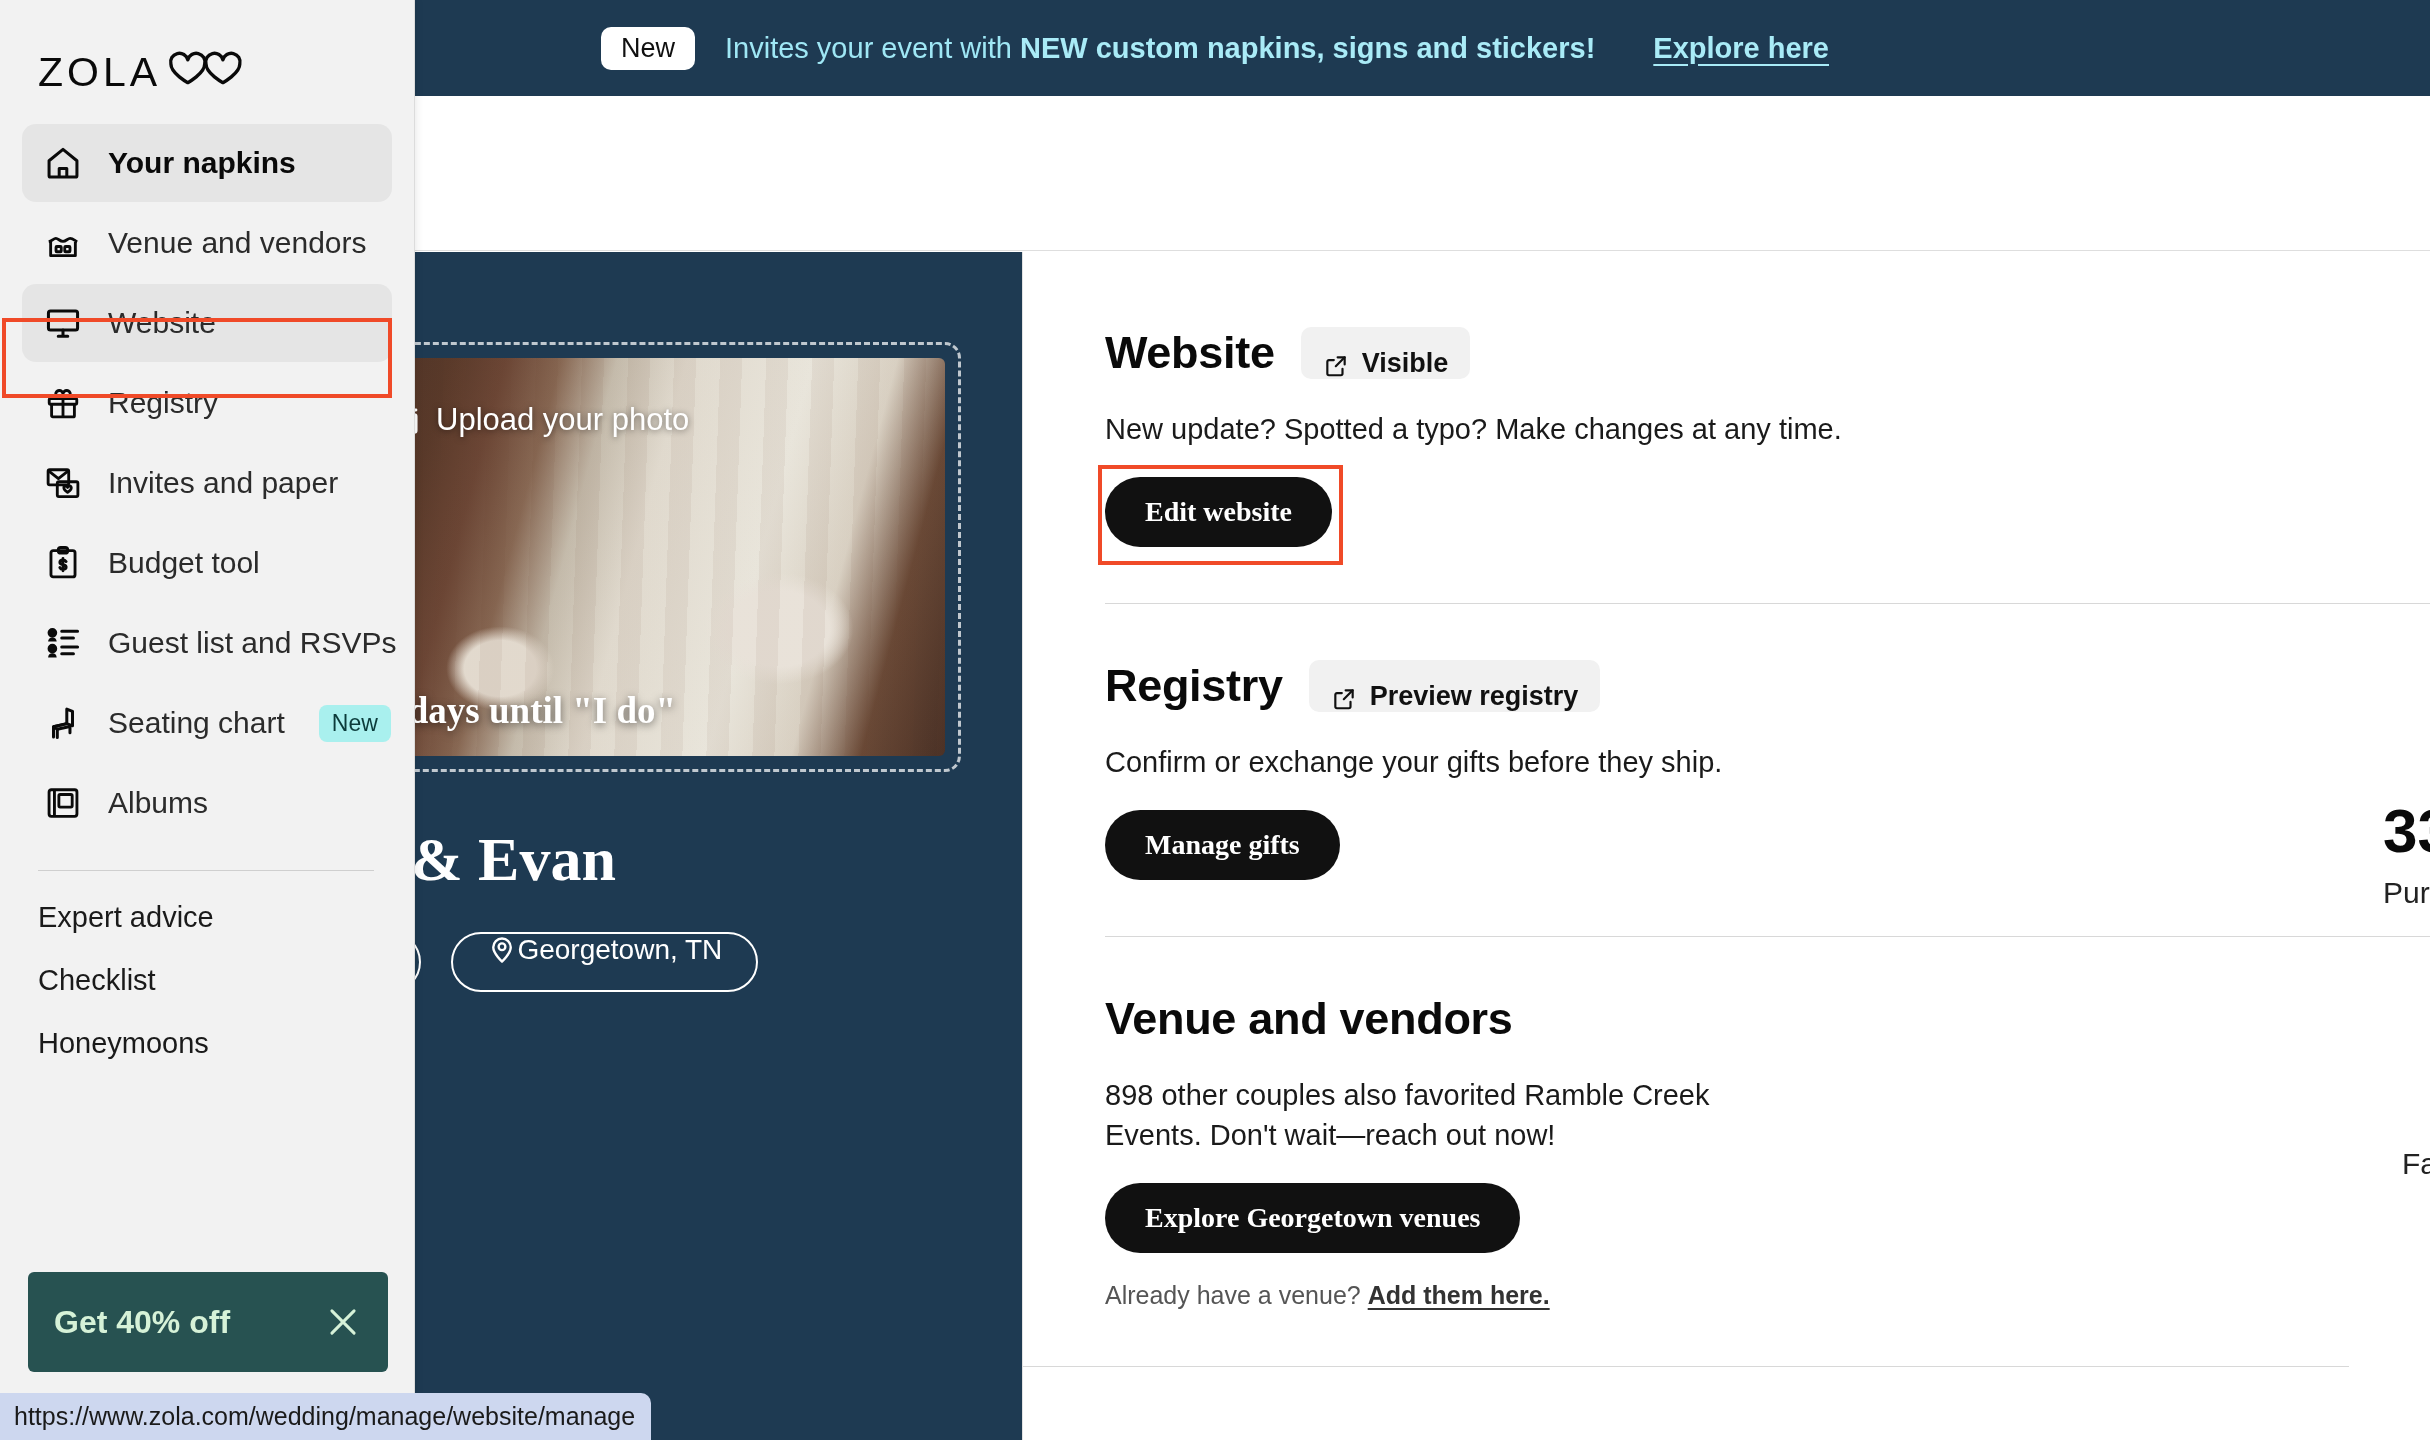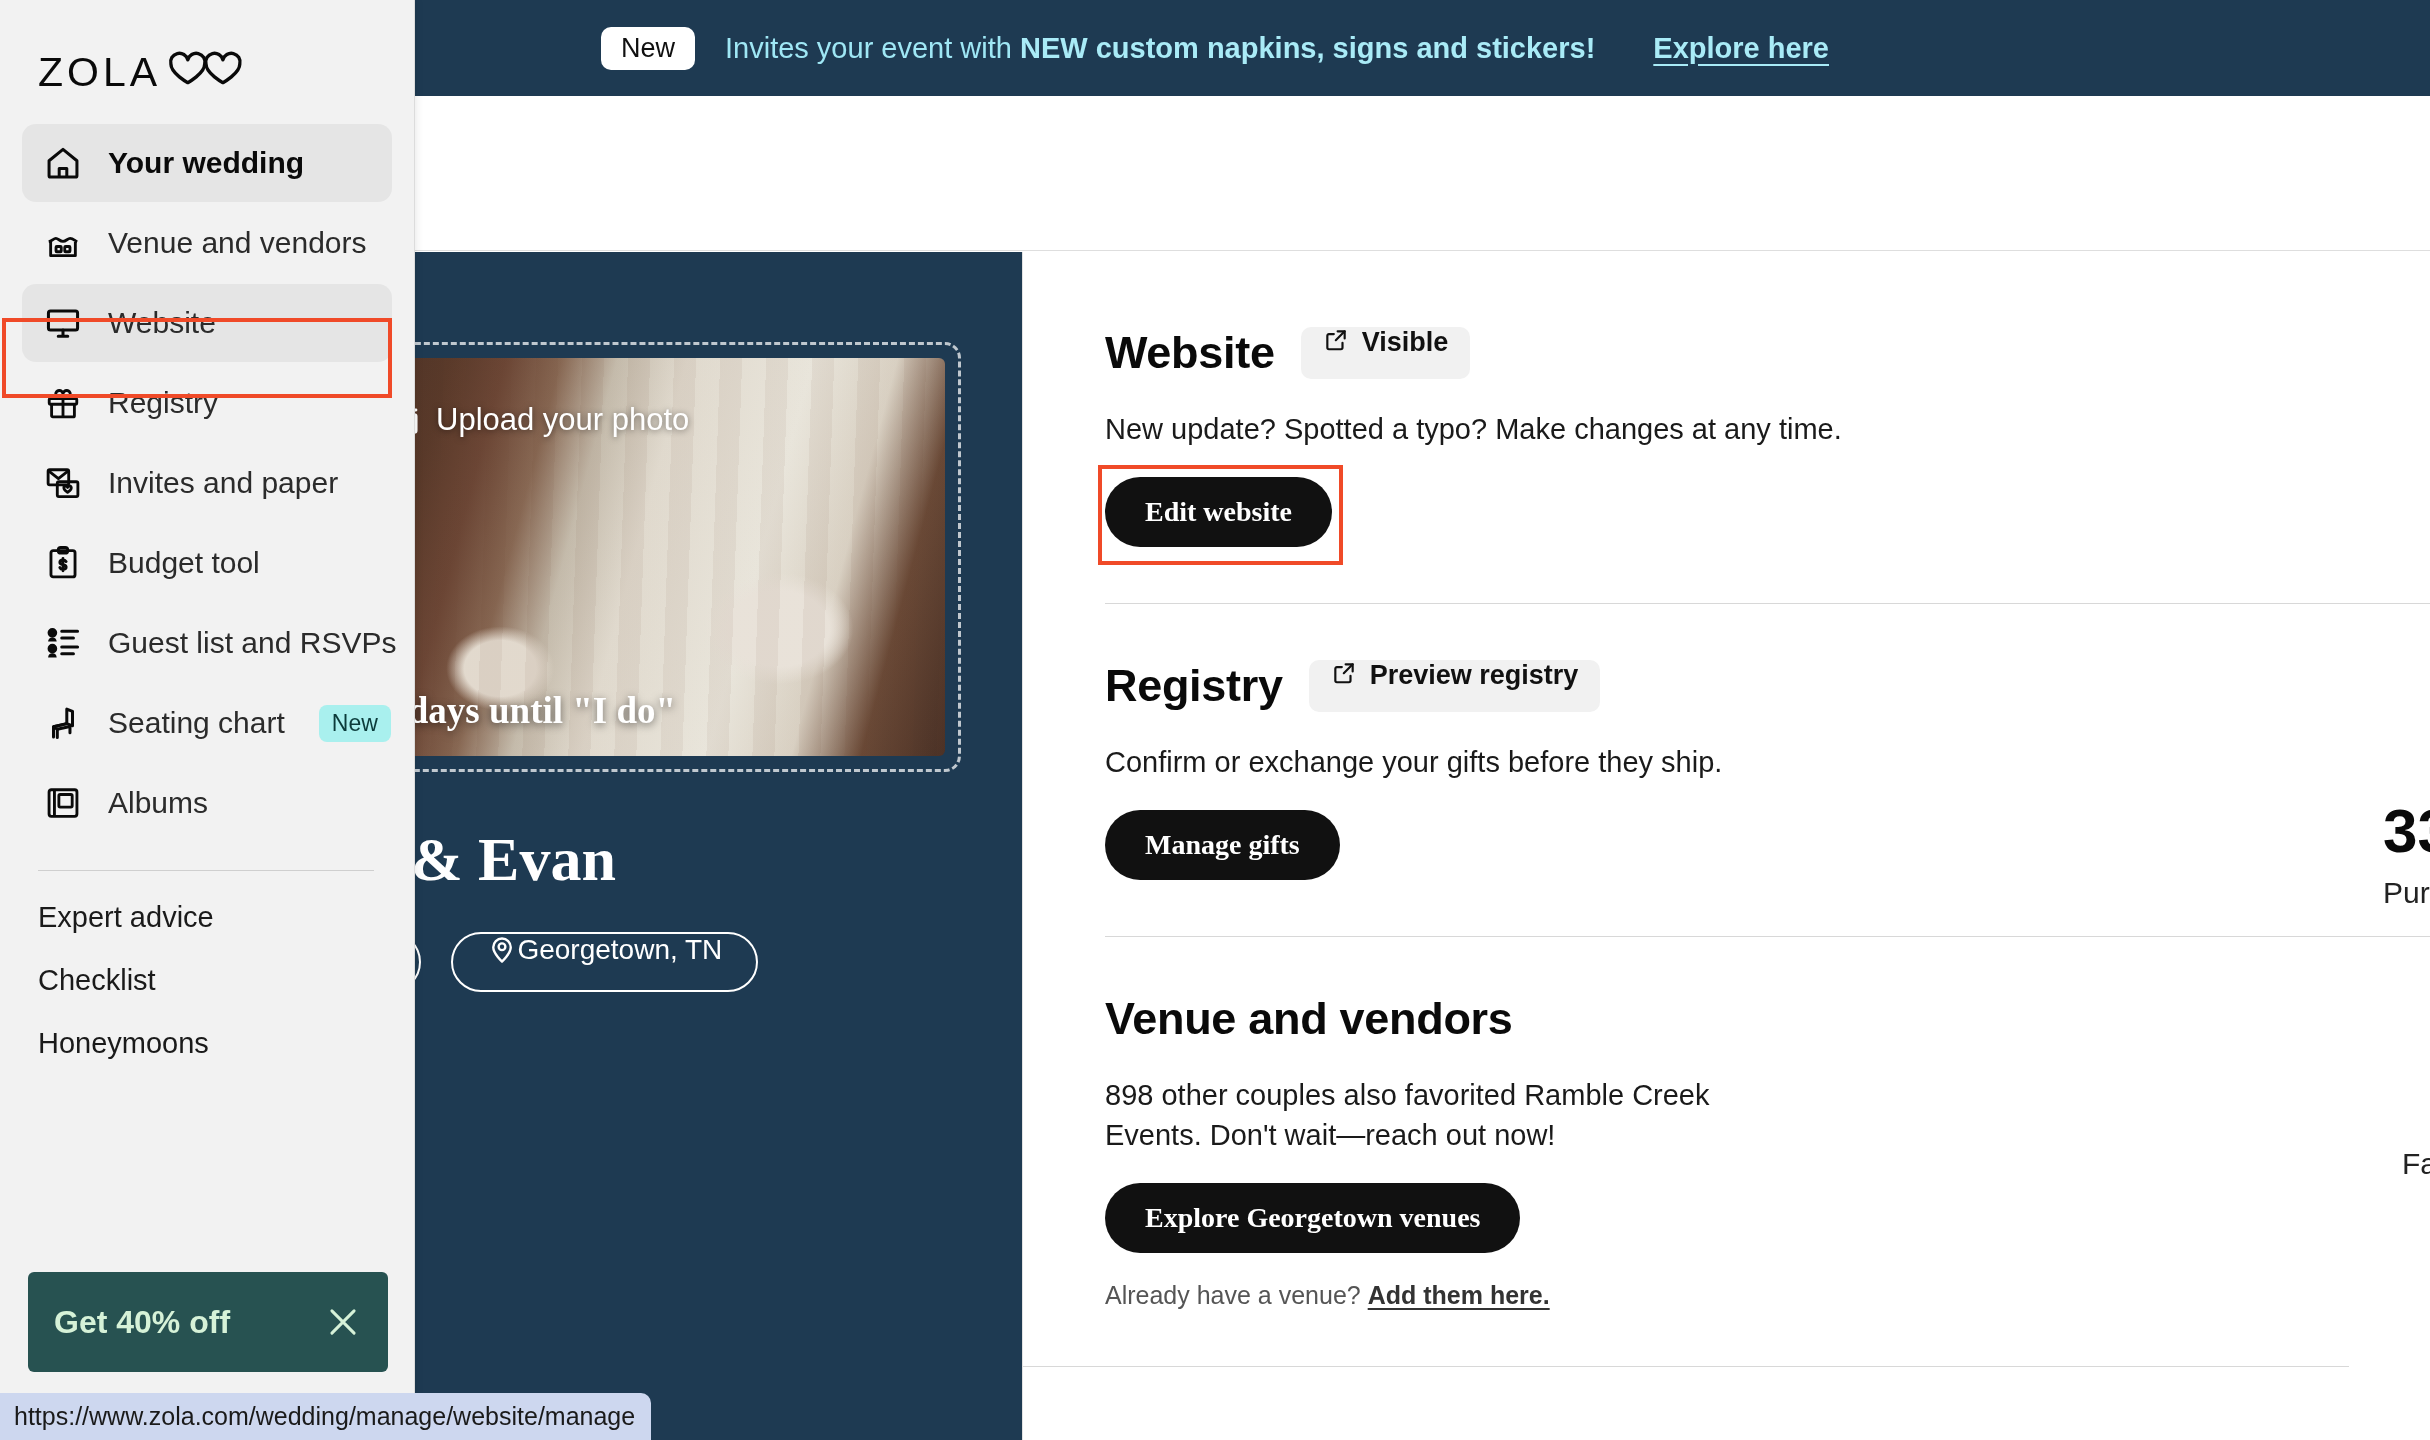--- a/index.html
+++ b/index.html
@@ -110,21 +110,21 @@
     position: absolute; left: 1022px; top: 252px; width: 1408px; height: 1188px;
     background: #ffffff; border-left: 1px solid #e2e2e2; z-index: 1;
     padding: 75px 0 0 82px;
   }
   .section { position: relative; }
   .section + .section { border-top: 1px solid #d8d8d8; }
   .sect-head { display: flex; align-items: center; gap: 26px; }
   .sect-title { font-size: 45px; font-weight: 700; color: #0a0a0a; letter-spacing: -0.3px; }
   .chip {
     background: #f1f1f1; border-radius: 10px; height: 52px;
-    display: inline-flex; align-items: flex-start; gap: 13px; padding: 0 22px;
+    display: inline-flex; align-items: flex-end; gap: 13px; padding: 0 22px;
     font-size: 27px; font-weight: 700; color: #111; cursor: pointer;
   }
   .sect-desc { font-size: 29px; color: #1a1a1a; margin-top: 30px; line-height: 1.38; max-width: 860px; }
   .btn-dark {
     margin-top: 28px; display: inline-flex; align-items: center; justify-content:center;
     background: #111111; color: #ffffff; border: none; border-radius: 40px;
     height: 70px; padding: 0 40px; font-size: 28px; font-weight: 700;
     font-family: Liberation Serif, serif; cursor: pointer;
   }
   .sub-note { margin-top: 28px; font-size: 25px; color: #555; }
@@ -320,21 +320,21 @@
 
     <div class="nav-list">
 
       <div class="nav-item active">
         <span>
           <svg width="38" height="38" viewBox="0 0 24 24" fill="none" stroke="#0a0a0a" stroke-width="1.9">
             <path d="M3.2 10.6 12 3.4l8.8 7.2V20a.9.9 0 0 1-.9.9H4.1a.9.9 0 0 1-.9-.9z" stroke-linejoin="round"></path>
             <path d="M9.6 20.9v-5.4h4.8v5.4" stroke-linejoin="round"></path>
           </svg>
         </span>
-        <span>Your wedding</span>
+        <span>Your napkins</span>
       </div>
 
       <div class="nav-item">
         <span>
           <svg width="38" height="38" viewBox="0 0 24 24" fill="none" stroke="#0a0a0a" stroke-width="1.8">
             <path d="M3 11.2c2-0.4 3-2.1 4.5-2.1S10 11 12 11s2.9-1.9 4.5-1.9S20 10.8 21 11.2" stroke-linejoin="round"></path>
             <path d="M4.2 11.4V20h15.6v-8.6" stroke-linejoin="round"></path>
             <rect x="7.6" y="14.2" width="3.3" height="3.3" rx="0.5"></rect>
             <rect x="13.1" y="14.2" width="3.3" height="3.3" rx="0.5"></rect>
           </svg>

